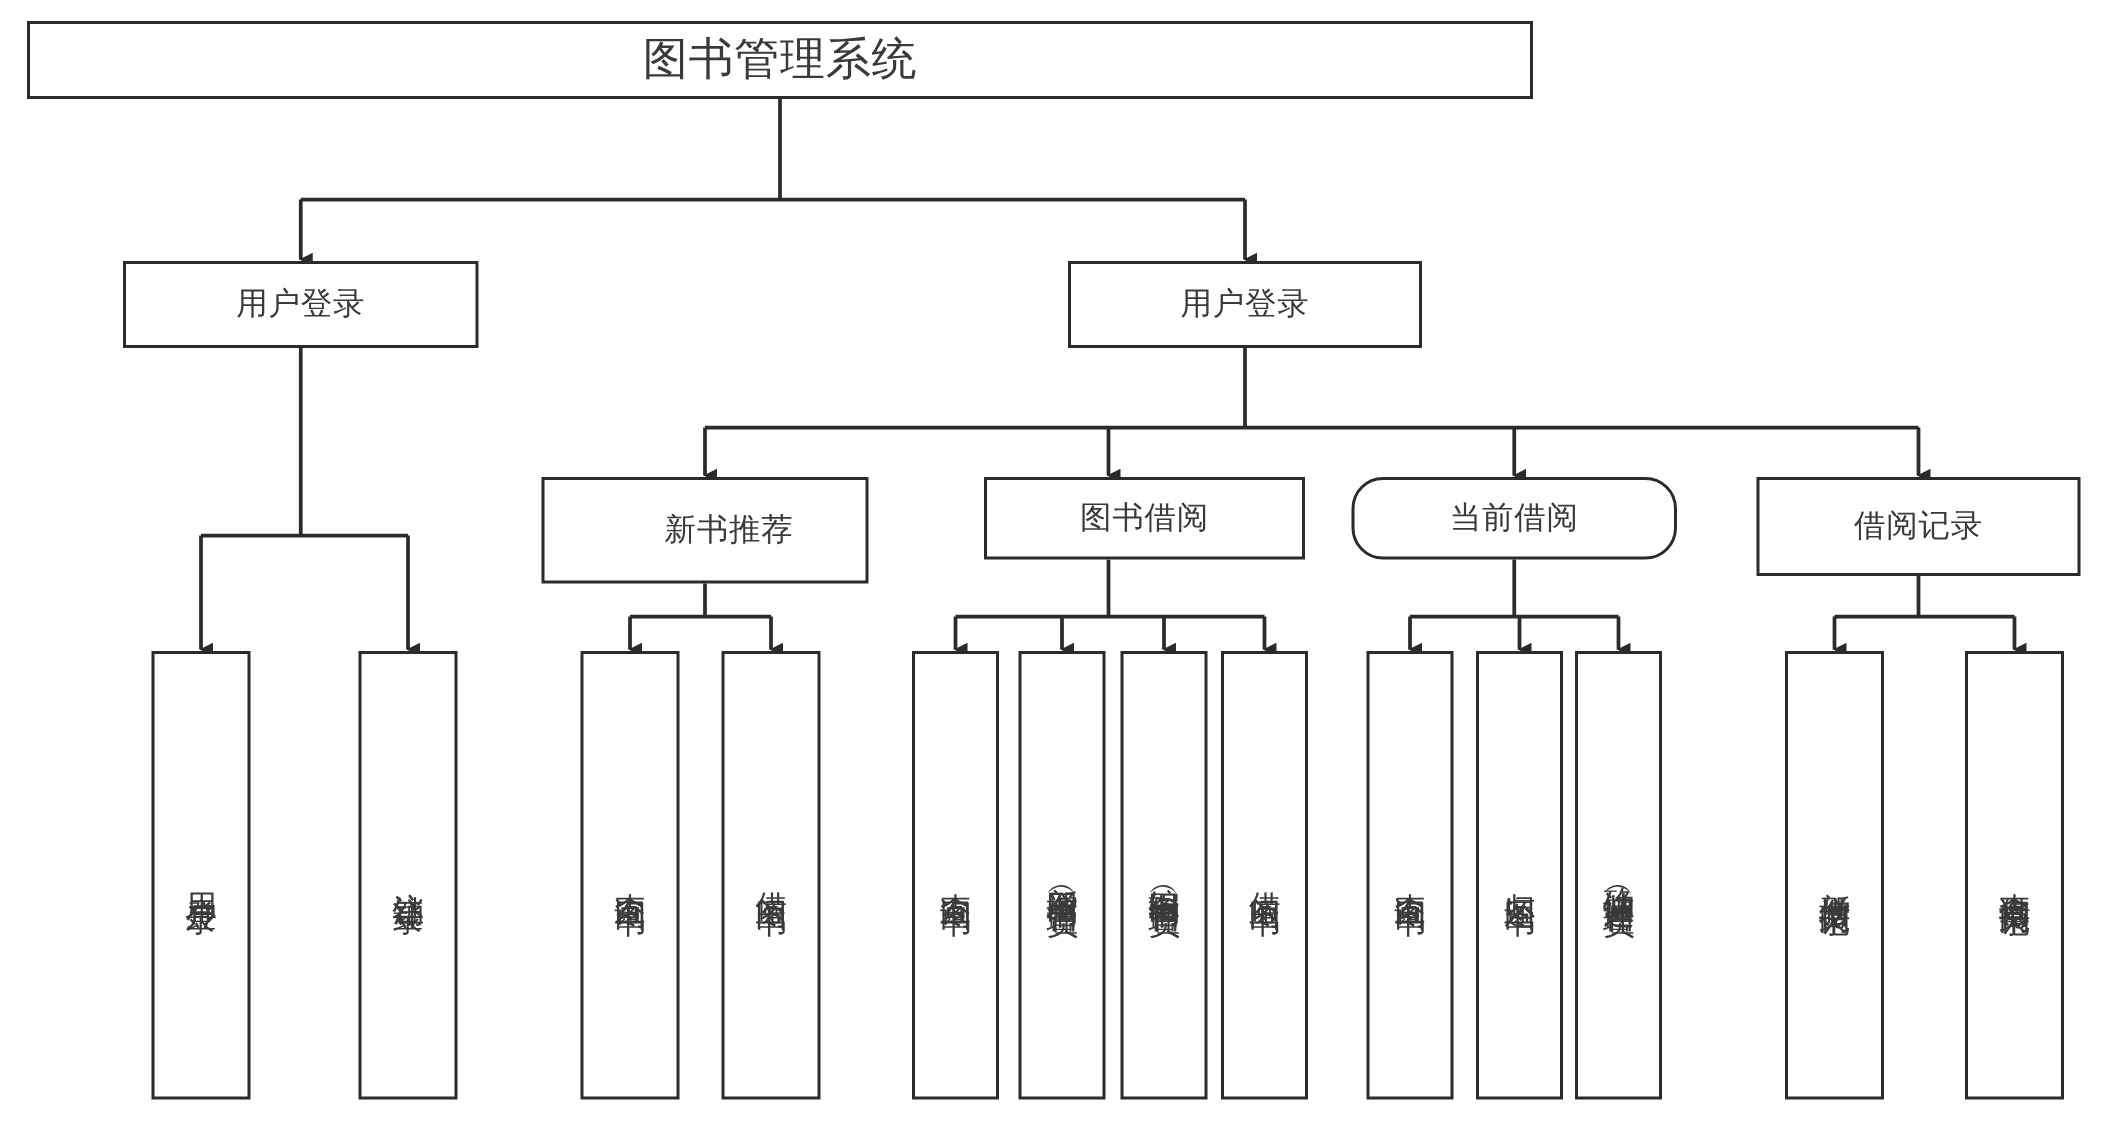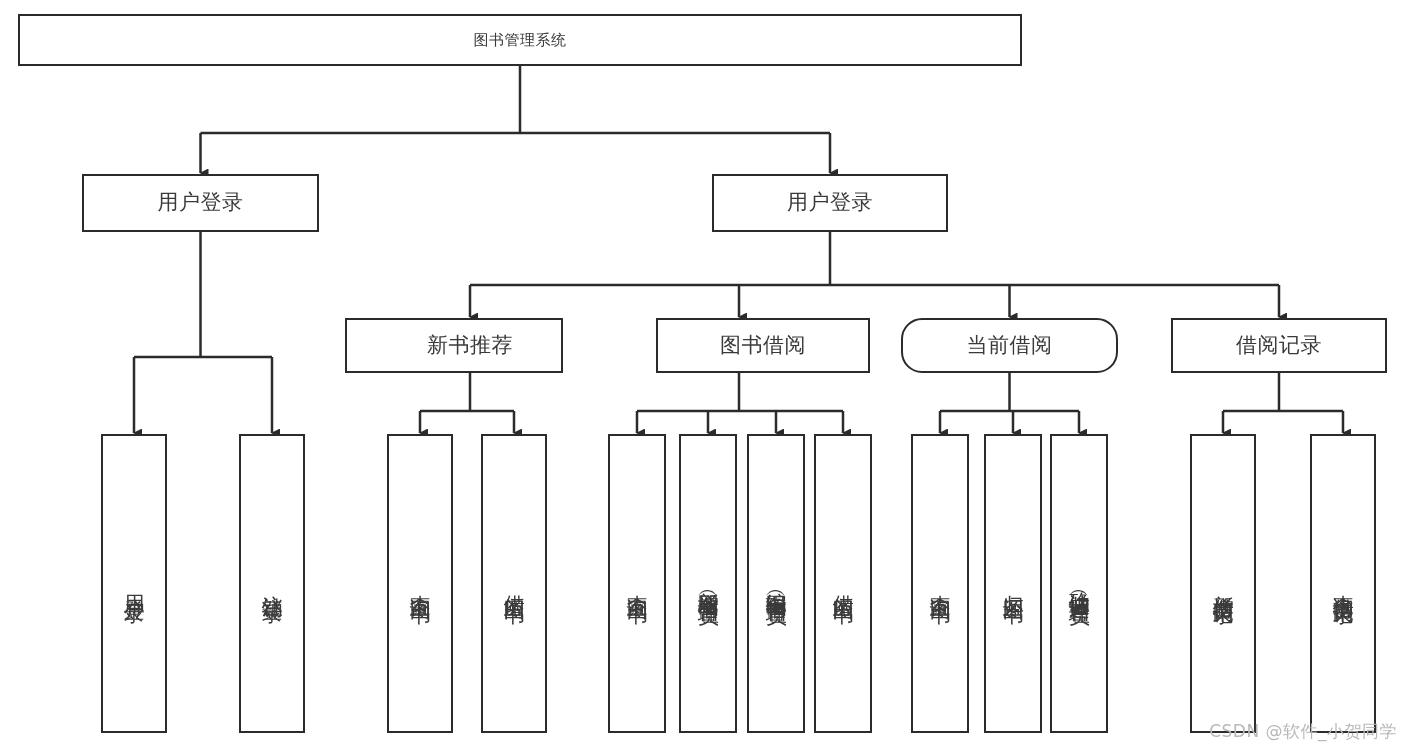--- a/index.html
+++ b/index.html
@@ -43,21 +43,21 @@
     color: #3a3a3a;
     letter-spacing: 0.5px;
   }
   
   .node.horiz .node-label {
     font-size: 21px;
     line-height: 1.2;
     white-space: nowrap;
   }
   .node.root .node-label {
-    font-size: 15px;
+    font-size: 30px;
   }
   
   .node.vert {
     align-items: center;
     justify-content: center;
     padding: 6px 0;
   }
   .node.vert .node-label {
     writing-mode: vertical-rl;
     text-orientation: upright;
@@ -131,30 +131,30 @@
   <div id="nodes">
       <div class="node horiz root tall-text" style="left: 18px; top: 14px; width: 1004px; height: 52px;">
         <span class="node-label">图书管理系统</span>
       </div>
       <div class="node horiz" style="left: 82px; top: 174px; width: 237px; height: 58px;">
         <span class="node-label">用户登录</span>
       </div>
       <div class="node horiz" style="left: 712px; top: 174px; width: 236px; height: 58px;">
         <span class="node-label">用户登录</span>
       </div>
-      <div class="node horiz" style="left: 345px; top: 318px; width: 218px; height: 55px; padding-left: 32px;">
+      <div class="node horiz" style="left: 361px; top: 318px; width: 218px; height: 71px; padding-left: 32px;">
         <span class="node-label">新书推荐</span>
       </div>
       <div class="node horiz" style="left: 632px; top: 318px; width: 214px; height: 55px; margin-left: 24px;">
         <span class="node-label">图书借阅</span>
       </div>
       <div class="node horiz" style="left: 901px; top: 318px; width: 217px; height: 55px; border-radius: 21px;">
         <span class="node-label">当前借阅</span>
       </div>
-      <div class="node horiz" style="left: 1171px; top: 318px; width: 216px; height: 55px;">
+      <div class="node horiz" style="left: 1171px; top: 318px; width: 216px; height: 66px;">
         <span class="node-label">借阅记录</span>
       </div>
       <div class="node vert" style="left: 101px; top: 434px; width: 66px; height: 299px;">
         <span class="node-label">用户登录</span>
       </div>
       <div class="node vert" style="left: 239px; top: 434px; width: 66px; height: 299px;">
         <span class="node-label">注销登录</span>
       </div>
       <div class="node vert" style="left: 387px; top: 434px; width: 66px; height: 299px;">
         <span class="node-label">查询图书</span>
@@ -184,14 +184,13 @@
         <span class="node-label">确认归还（管理员）</span>
       </div>
       <div class="node vert tall-text" style="left: 1190px; top: 434px; width: 66px; height: 299px;">
         <span class="node-label">新增借阅记录</span>
       </div>
       <div class="node vert tall-text" style="left: 1310px; top: 434px; width: 66px; height: 299px;">
         <span class="node-label">查询借阅记录</span>
       </div>
     </div>
 
-  <div id="watermark">CSDN @软件_小贺同学</div>
 </div>
 
 </body></html>

